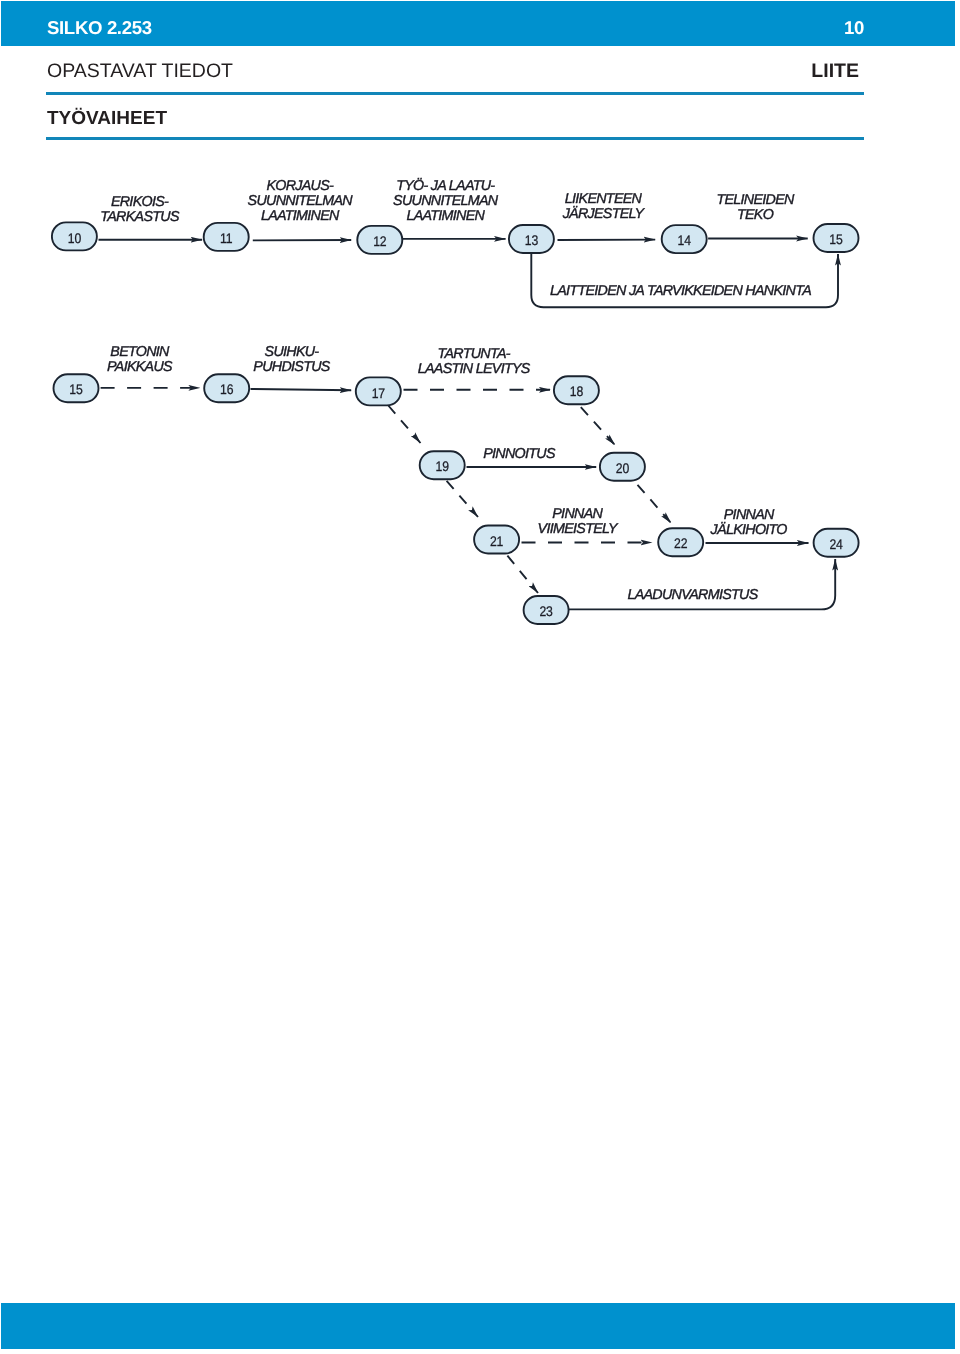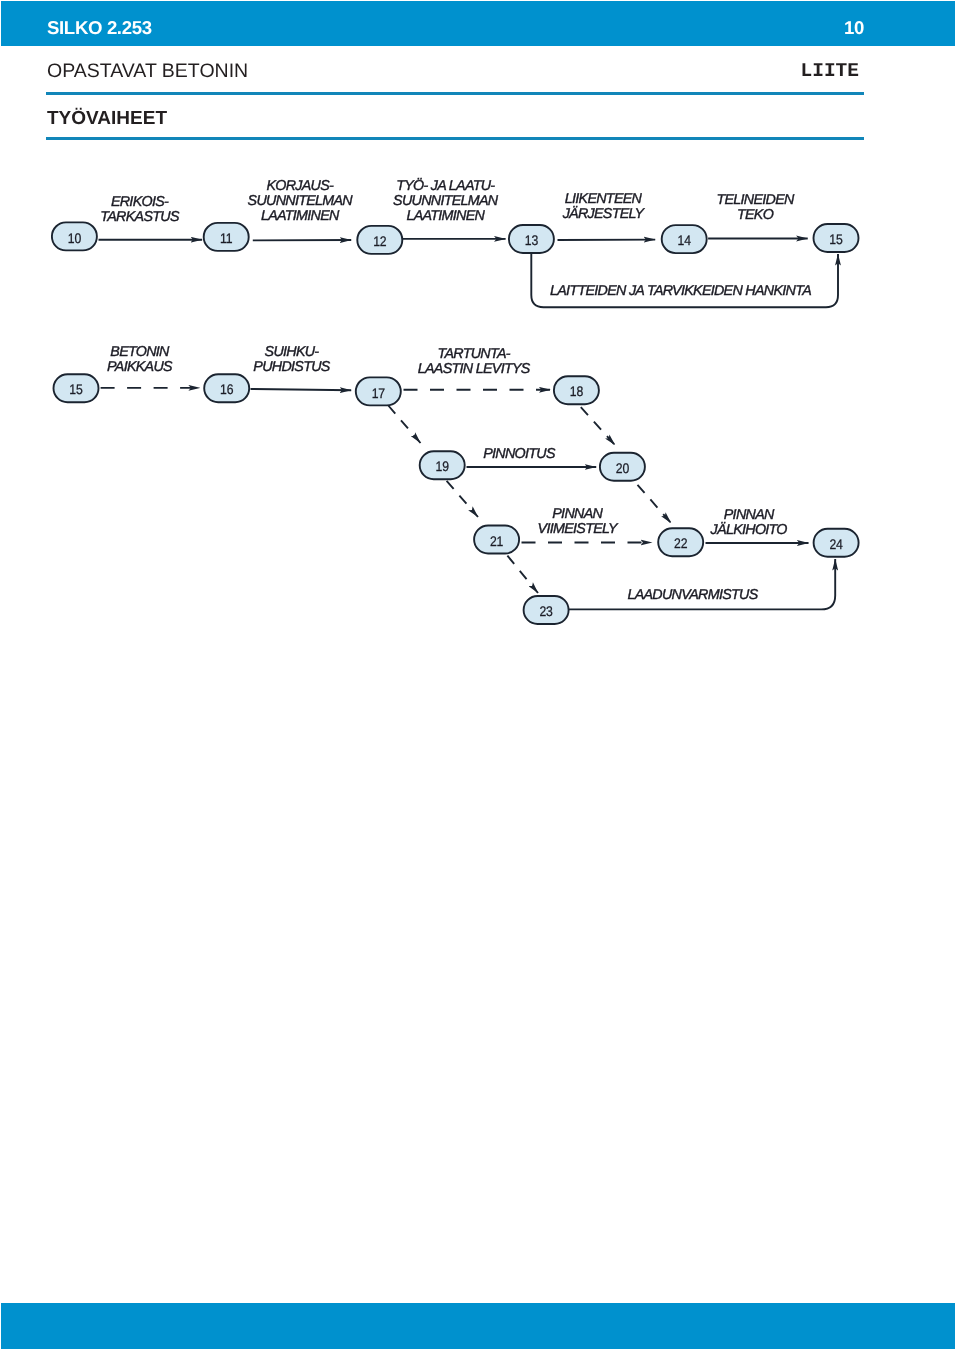--- a/index.html
+++ b/index.html
@@ -8,38 +8,38 @@
   .page{position:absolute;left:0;top:0;width:960px;height:1158px;background:#fff;transform:translateZ(0);}
   .bar{position:absolute;background:#0091ce;}
   #top-bar{left:1px;top:0.6px;width:953.5px;height:45.8px;}
   #bottom-bar{left:1px;top:1303px;width:953.5px;height:46.3px;}
   .hdr-text{position:absolute;color:#ffffff;font-size:18.6px;font-weight:bold;letter-spacing:-0.35px;white-space:nowrap;transform:translateZ(0);}
   #hdr-left{left:47px;top:17px;}
   #hdr-center{left:308px;top:17px;}
   #hdr-right{left:0;top:17px;width:864px;text-align:right;}
   .sub{position:absolute;font-size:19.5px;color:#231f20;white-space:nowrap;transform:translateZ(0);}
   #sub-left{left:47px;top:60px;}
-  #sub-right{left:0;top:60px;width:859px;text-align:right;font-weight:bold;font-family:Liberation Mono, monospace;}
+  #sub-right{left:0;top:60px;width:859px;text-align:right;font-weight:bold;}
   .rule{position:absolute;left:46px;width:818px;height:3.2px;background:#1186b9;}
   #rule1{top:91.8px;}
   #rule2{top:136.9px;}
   #section-title{position:absolute;left:47px;top:108px;font-size:19px;font-weight:bold;color:#231f20;white-space:nowrap;transform:translateZ(0);}
   #diagram{position:absolute;left:0;top:0;width:960px;height:700px;transform:translateZ(0);}
   svg text{font-family:"Liberation Sans",sans-serif;font-size:14.3px;fill:#1b1b24;}
   svg text.lbl{font-style:italic;letter-spacing:-0.7px;paint-order:stroke fill;stroke:#1b1b24;stroke-width:0.38px;}
   svg text.nodenum{font-style:normal;font-size:13.9px;letter-spacing:-0.2px;paint-order:stroke fill;stroke:#1b2430;stroke-width:0.28px;}
 </style>
 </head>
 <body>
 
 <div class="page">
   <div class="bar" id="top-bar"></div>
   <div class="hdr-text" id="hdr-left">SILKO 2.253</div>
   <div class="hdr-text" id="hdr-right">10</div>
-  <div class="sub" id="sub-left">OPASTAVAT BETONIN</div>
+  <div class="sub" id="sub-left">OPASTAVAT TIEDOT</div>
   <div class="sub" id="sub-right">LIITE</div>
   <div class="rule" id="rule1"></div>
   <div id="section-title">TYÖVAIHEET</div>
   <div class="rule" id="rule2"></div>
 
   <svg id="diagram" viewBox="0 0 960 700" width="960" height="700">
     <defs>
       <marker id="arrowhead" markerWidth="12" markerHeight="6.4" refX="11.6" refY="3.2" orient="auto" markerUnits="userSpaceOnUse">
         <path d="M0,0.25 L12,3.2 L0,6.15 L2.4,3.2 Z" fill="#1b2430"></path>
       </marker>

